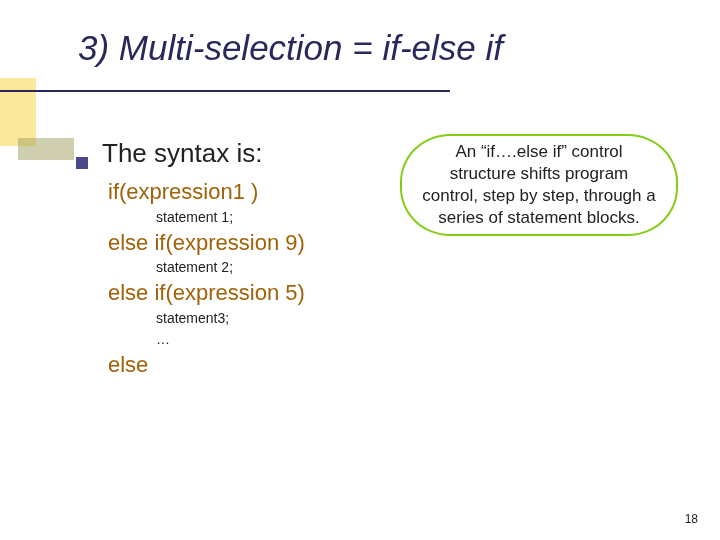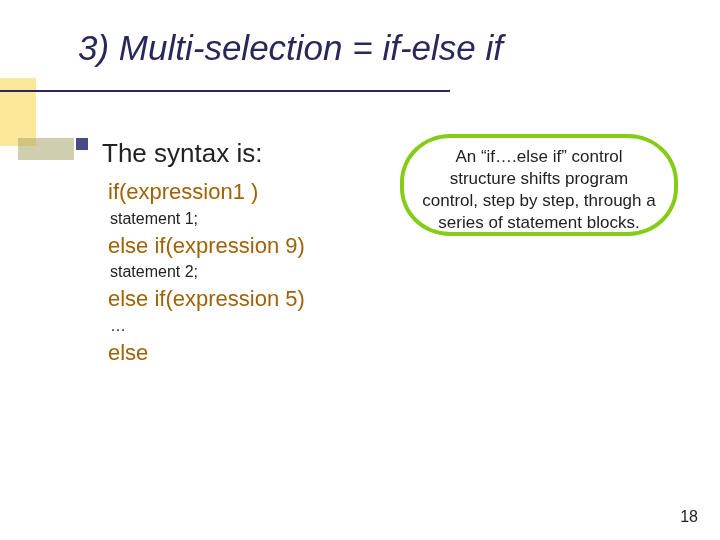--- a/index.html
+++ b/index.html
@@ -56,68 +56,69 @@
     background: #28285a;
   }
   .content {
     position: absolute;
     left: 76px;
     top: 138px;
     width: 310px;
   }
   .bullet-row {
     display: flex;
-    align-items: flex-start;
+    align-items: flex-end;
     gap: 14px;
     margin-bottom: 8px;
   }
   .bullet {
     width: 12px;
     height: 12px;
     background: #4a4a8a;
     flex-shrink: 0;
   }
   .bullet-text {
     font-size: 26px;
     color: #222;
   }
   .syntax-line {
     font-size: 22px;
     color: #a16207;
     margin-left: 32px;
     line-height: 1.35;
   }
   .stmt-line {
-    font-size: 16px;
+    font-size: 14px;
     color: #222;
-    margin-left: 34px;
+    margin-left: 80px;
     line-height: 1.5;
   }
   .callout {
     position: absolute;
     left: 400px;
     top: 134px;
     width: 278px;
     height: 102px;
-    border: 4px solid #84cc16;
+    border: 2px solid #84cc16;
     border-radius: 50px / 48px;
     display: flex;
+    align-items: center;
     justify-content: center;
     text-align: center;
     padding: 8px 18px;
     font-size: 17px;
     color: #222;
     line-height: 1.3;
     background: #fff;
   }
   .page-num {
     position: absolute;
     right: 22px;
     bottom: 14px;
-    font-size: 16px;
+    font-size: 12px;
     color: #222;
   }
 </style>
 </head>
 <body>
 
 <div class="slide">
 
   <div class="decor1"></div>
   <div class="decor2"></div>
@@ -131,20 +132,21 @@
     <div class="bullet-row">
       <div class="bullet"></div>
       <div class="bullet-text">The syntax is:</div>
     </div>
 
     <div class="syntax-line">if(expression1 )</div>
     <div class="stmt-line">statement 1;</div>
     <div class="syntax-line">else if(expression 9)</div>
     <div class="stmt-line">statement 2;</div>
     <div class="syntax-line">else if(expression 5)</div>
+    <div class="stmt-line">statement3;</div>
     <div class="stmt-line">…</div>
     <div class="syntax-line">else</div>
   </div>
 
   <div class="callout">
     <span>An “if….else if” control structure shifts program control, step by step, through a series of statement blocks.</span>
   </div>
 
   <div class="page-num">18</div>
 

